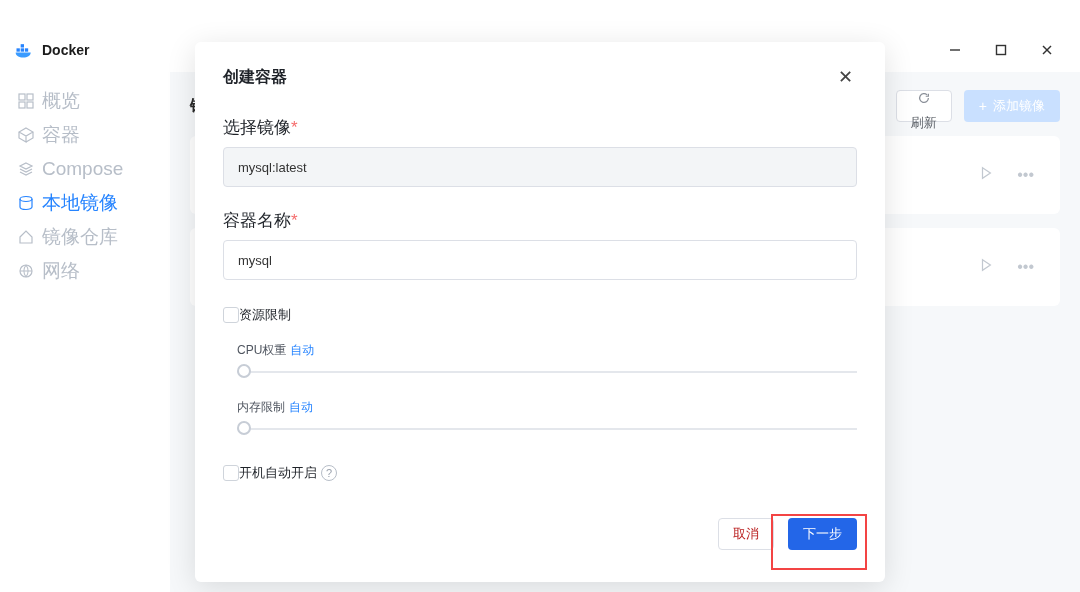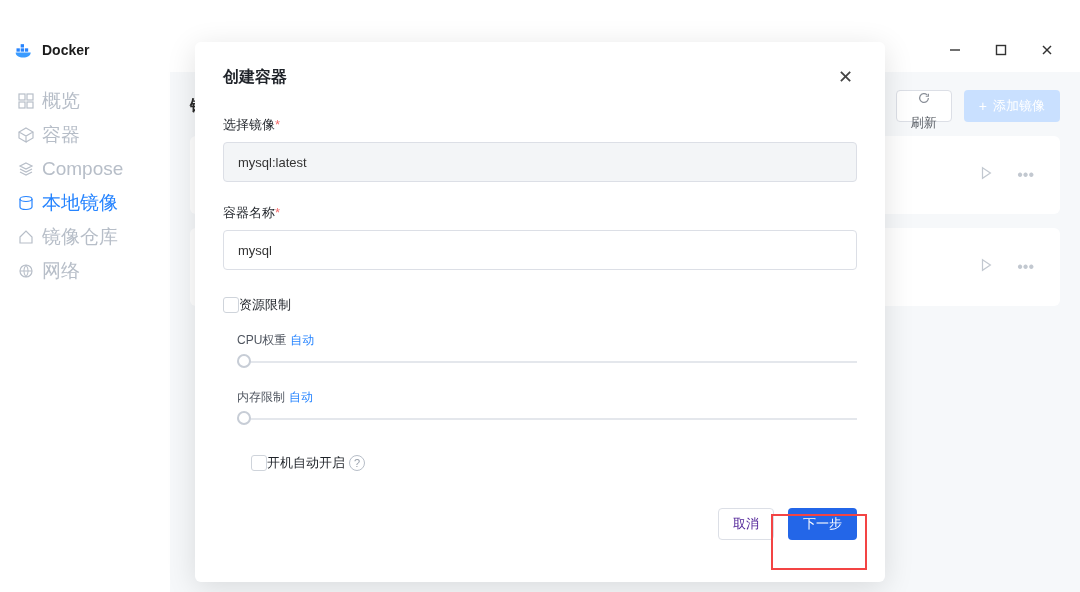--- a/index.html
+++ b/index.html
@@ -35,34 +35,34 @@
   .footer { position:absolute; left:18px; bottom:10px; font-size:13px; color:#c2c8d0; }
 
   
   .overlay { position:fixed; top:44px; left:0; right:0; bottom:0; background:rgba(0,0,0,0); display:flex; justify-content:center; }
   .modal { width: 690px; background:#fff; border-radius:6px; margin-top: -2px; box-shadow:0 6px 30px rgba(0,0,0,0.12); display:flex; flex-direction:column; max-height: 540px; position:relative; }
   .modal-head { padding:20px 28px 10px 28px; display:flex; align-items:center; }
   .modal-head .mt { font-size:16px; font-weight:600; color:#1f2329; }
   .modal-head .sp { flex:1; }
   .modal-head .close { font-size:18px; color:#444; cursor:pointer; padding:4px; }
   .modal-body { padding: 6px 28px 8px 28px; overflow:auto; }
-  .field-label { font-size:13px; color:#1f2329; margin-top: 8px; margin-bottom:8px; }
+  .field-label { font-size:17px; color:#1f2329; margin-top: 8px; margin-bottom:8px; }
   .field-label .req { color:#f56c6c; }
   .input { width:100%; height:40px; border:1px solid #dcdfe6; border-radius:4px; padding:12px 14px; font-size:13px; color:#333; outline:none; }
   .input.readonly { background:#f3f5f7; color:#333; }
   .chk-row { display:flex; align-items:center; gap:0; margin-top:26px; font-size:13px; color:#1f2329; }
   .chk { width:16px; height:16px; border:1px solid #cfd4db; border-radius:3px; background:#fff; cursor:pointer; }
   .help { width:16px;height:16px;border:1px solid #b7bec8;border-radius:50%;display:inline-flex;align-items:center;justify-content:center;font-size:11px;color:#9aa2ad;margin-left:4px; }
   .sub { padding-left:14px; margin-top:18px; font-size:12px; color:#505660; }
   .sub .auto { color:#2684ff; margin-left:4px; }
   .slider { position:relative; height:10px; margin:8px 0 0 14px; }
   .slider .track { position:absolute; top:4px; left:0; right:0; height:2px; background:#e4e7ec; }
   .slider .knob { position:absolute; top:-3px; left:0; width:14px; height:14px; border-radius:50%; background:#fff; border:2px solid #c7cdd6; cursor:grab; }
   .modal-foot { padding: 22px 28px 22px 28px; display:flex; justify-content:flex-end; gap:14px; align-items:center; }
-  .btn.cancel { border-color:#dcdfe6; background:#fff; color:#4c1d95; }
+  .btn.cancel { border-color:#dcdfe6; background:#fff; color:#b91c1c; }
   .btn.primary { background:#2366e8; color:#fff; }
   .highlight-box { position:absolute; border:2px solid #f34444; pointer-events:none; }
 </style>
 </head>
 <body>
 
 <div class="titlebar">
   <span class="logo">
     <svg viewBox="0 0 24 24">
         <rect x="3" y="10" width="4" height="4" fill="#2684ff"></rect>
@@ -205,21 +205,21 @@
           <div class="track"></div>
           <div class="knob"></div>
         </div>
 
       <div class="sub" style="margin-top:22px;"><span>内存限制</span><span class="auto">自动</span></div>
       <div class="slider">
           <div class="track"></div>
           <div class="knob"></div>
         </div>
 
-      <div class="chk-row" style="margin-top:30px; margin-bottom:6px;margin-left:28px;">
+      <div class="chk-row" style="margin-top:30px; margin-bottom:6px;">
         <span class="chk"></span>
         <span>开机自动开启</span>
         <span class="help">?</span>
       </div>
     </div>
     <div class="modal-foot">
       <span class="btn cancel">取消</span>
       <span class="btn primary">下一步</span>
     </div>
     <div class="highlight-box" style="right:18px; bottom:12px; width:96px; height:56px;"></div>

